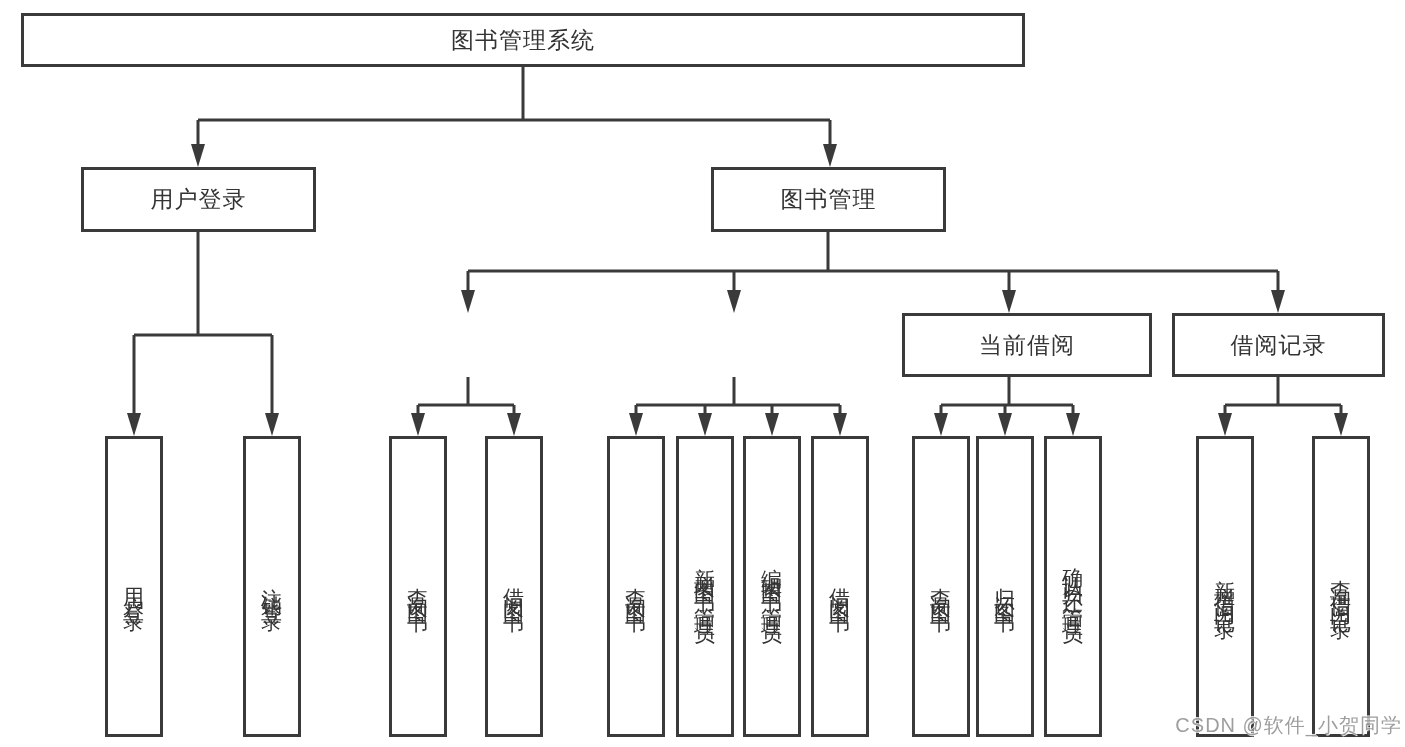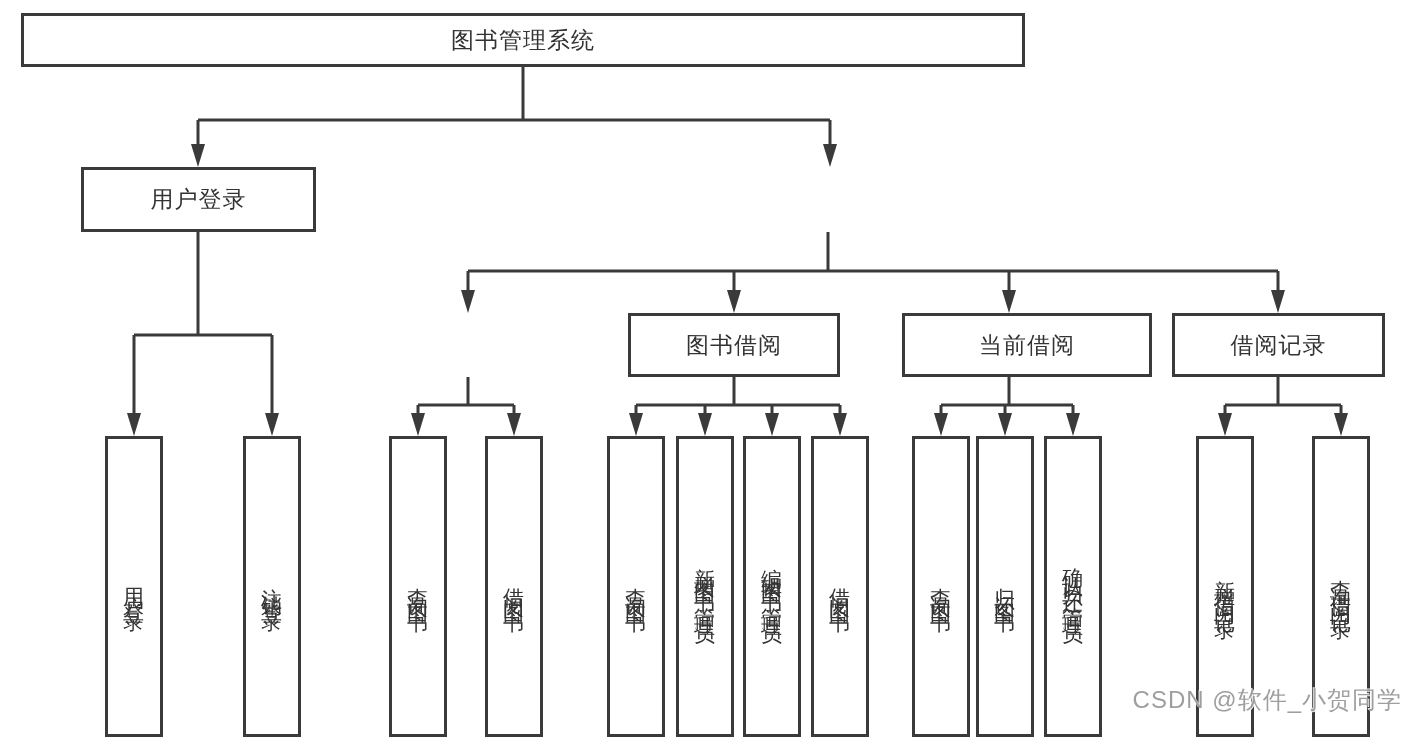--- a/index.html
+++ b/index.html
@@ -46,22 +46,22 @@
   .node.v{
     writing-mode:vertical-lr;
     text-orientation:mixed;
     font-size:21px;
     line-height:1;
     letter-spacing:8px;
   }
   .watermark{
     position:absolute;
     right:3px;
-    top:684px;
-    font-size:24px;
+    top:712px;
+    font-size:20px;
     letter-spacing:1px;
     color:var(--watermark);
     text-shadow:1px 1px 0 rgba(255,255,255,.85), -1px -1px 0 rgba(255,255,255,.85);
     z-index:10;
     white-space:nowrap;
   }
 </style>
 </head>
 <body>
 
@@ -113,22 +113,22 @@
     <g>
       <path d="M1278 377 V405 M1225 405 H1341 M1225 405 V416 M1341 405 V416" stroke="currentColor" stroke-width="3"></path>
       <polygon points="1218,413 1232,413 1225,436" fill="currentColor"></polygon>
       <polygon points="1334,413 1348,413 1341,436" fill="currentColor"></polygon>
     </g>
   </svg>
 
   <div class="node h" style="left:21px;top:13px;width:1004px;height:54px">图书管理系统</div>
 
   <div class="node h" style="left:81px;top:167px;width:235px;height:65px">用户登录</div>
+  <div class="node h" style="left:711px;top:167px;width:235px;height:65px">图书管理</div>
 
-  <div class="node h" style="left:628px;top:313px;width:212px;height:64px">图书借阅</div>
   <div class="node h" style="left:902px;top:313px;width:250px;height:64px">当前借阅</div>
   <div class="node h" style="left:1172px;top:313px;width:213px;height:64px">借阅记录</div>
 
   <div class="node v" style="left:105px;top:436px;width:58px;height:301px">用户登录</div>
   <div class="node v" style="left:243px;top:436px;width:58px;height:301px">注销登录</div>
 
   <div class="node v" style="left:389px;top:436px;width:58px;height:301px">查询图书</div>
   <div class="node v" style="left:485px;top:436px;width:58px;height:301px">借阅图书</div>
 
   <div class="node v" style="left:607px;top:436px;width:58px;height:301px">查询图书</div>

